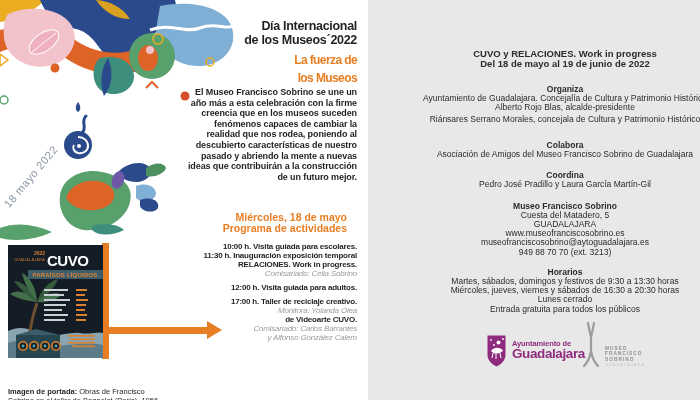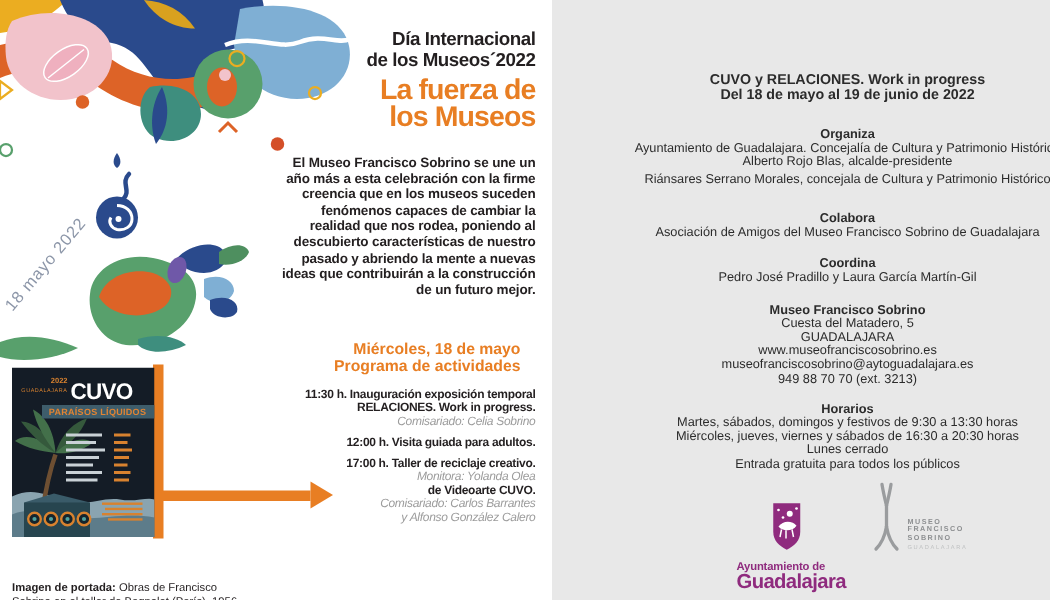--- a/index.html
+++ b/index.html
@@ -13,22 +13,22 @@
   .artwork{position:absolute;left:0;top:0;}
   .rotated-date{
     position:absolute;left:6px;top:200px;transform:rotate(-50deg);transform-origin:0 50%;
     font-size:11px;color:#8C96A8;letter-spacing:0.6px;white-space:nowrap;
   }
 
   
   .mid{position:absolute;left:181px;top:20px;width:176px;text-align:right;}
   .mid .line{white-space:nowrap;}
   .kicker{font-size:12.5px;font-weight:bold;line-height:13.5px;letter-spacing:-0.3px;}
-  .headline{margin-top:5px;font-size:19px;font-weight:bold;line-height:17.5px;letter-spacing:-0.6px;color:#E87E23;}
-  .intro{margin-top:16px;font-size:9px;font-weight:bold;line-height:10.6px;letter-spacing:-0.1px;}
+  .headline{margin-top:5px;font-size:12px;font-weight:bold;line-height:17.5px;letter-spacing:-0.6px;color:#E87E23;}
+  .intro{margin-top:0;font-size:9px;font-weight:bold;line-height:10.6px;letter-spacing:-0.1px;}
   .program-title{margin-top:30px;font-size:10.5px;font-weight:bold;line-height:11px;color:#E87E23;padding-right:10px;}
   .schedule{margin-top:8px;font-size:8px;letter-spacing:-0.2px;}
   .sched-item{font-weight:bold;line-height:9px;white-space:nowrap;}
   .sched-credit{font-style:italic;color:#9C9C9C;line-height:9px;white-space:nowrap;}
   .gap{margin-top:5px;}
 
   
   .bar-vertical{position:absolute;left:102px;top:243px;width:7px;height:116px;background:#E87E23;}
   .arrow-line{position:absolute;left:108px;top:327px;width:99px;height:7px;background:#E87E23;}
   .arrow-head{position:absolute;left:207px;top:321px;width:0;height:0;
@@ -43,21 +43,21 @@
 
   
   .right-col{position:absolute;left:415px;top:49px;width:300px;text-align:center;
     font-size:8.5px;line-height:9.2px;color:#2B2B2B;}
   .r-line{white-space:nowrap;}
   .r-title{font-weight:bold;font-size:9.5px;line-height:10px;}
   .r-head{font-weight:bold;}
   .mt16{margin-top:16px;} .mt17{margin-top:17px;} .mt12{margin-top:12px;} .mt11{margin-top:11px;} .mt2{margin-top:2px;}
 
   
-  .ayto-logo{position:absolute;left:486px;top:334px;display:flex;align-items:center;flex-direction:column;}
+  .ayto-logo{position:absolute;left:486px;top:334px;display:flex;align-items:flex-start;}
   .ayto-text{margin-left:5px;color:#8F2B7E;text-align:left;}
   .ayto-l1{font-size:7.5px;font-weight:bold;line-height:8px;margin-top:6px;letter-spacing:-0.1px;}
   .ayto-l2{font-size:13.5px;font-weight:bold;line-height:12px;letter-spacing:-0.4px;}
   .museo-logo{position:absolute;left:581px;top:321px;display:flex;align-items:flex-start;}
   .museo-text{margin-left:4px;margin-top:25px;text-align:left;}
   .museo-text .ml{font-size:4.8px;font-weight:bold;letter-spacing:1px;line-height:5.3px;color:#8D8F91;}
   .museo-text .ml4{font-size:3.8px;letter-spacing:1.1px;line-height:5px;color:#C0C2C3;margin-top:1px;}
 </style>
 </head>
 <body>
@@ -118,20 +118,21 @@
     <div class="headline">
       <div class="line">La fuerza de</div>
       <div class="line">los Museos</div>
     </div>
     <div class="intro">El Museo Francisco Sobrino se une un año más a esta celebración con la firme creencia que en los museos suceden fenómenos capaces de cambiar la realidad que nos rodea, poniendo al descubierto características de nuestro pasado y abriendo la mente a nuevas ideas que contribuirán a la construcción de un futuro mejor.</div>
     <div class="program-title">
       <div class="line">Miércoles, 18 de mayo</div>
       <div class="line">Programa de actividades</div>
     </div>
     <div class="schedule">
+      <div class="sched-item">10:00 h. Visita guiada para escolares.</div>
       <div class="sched-item">11:30 h. Inauguración exposición temporal</div>
       <div class="sched-item">RELACIONES. Work in progress.</div>
       <div class="sched-credit">Comisariado: Celia Sobrino</div>
       <div class="sched-item gap">12:00 h. Visita guiada para adultos.</div>
       <div class="sched-item gap">17:00 h. Taller de reciclaje creativo.</div>
       <div class="sched-credit">Monitora: Yolanda Olea</div>
       <div class="sched-item">de Videoarte CUVO.</div>
       <div class="sched-credit">Comisariado: Carlos Barrantes</div>
       <div class="sched-credit">y Alfonso González Calero</div>
     </div>

